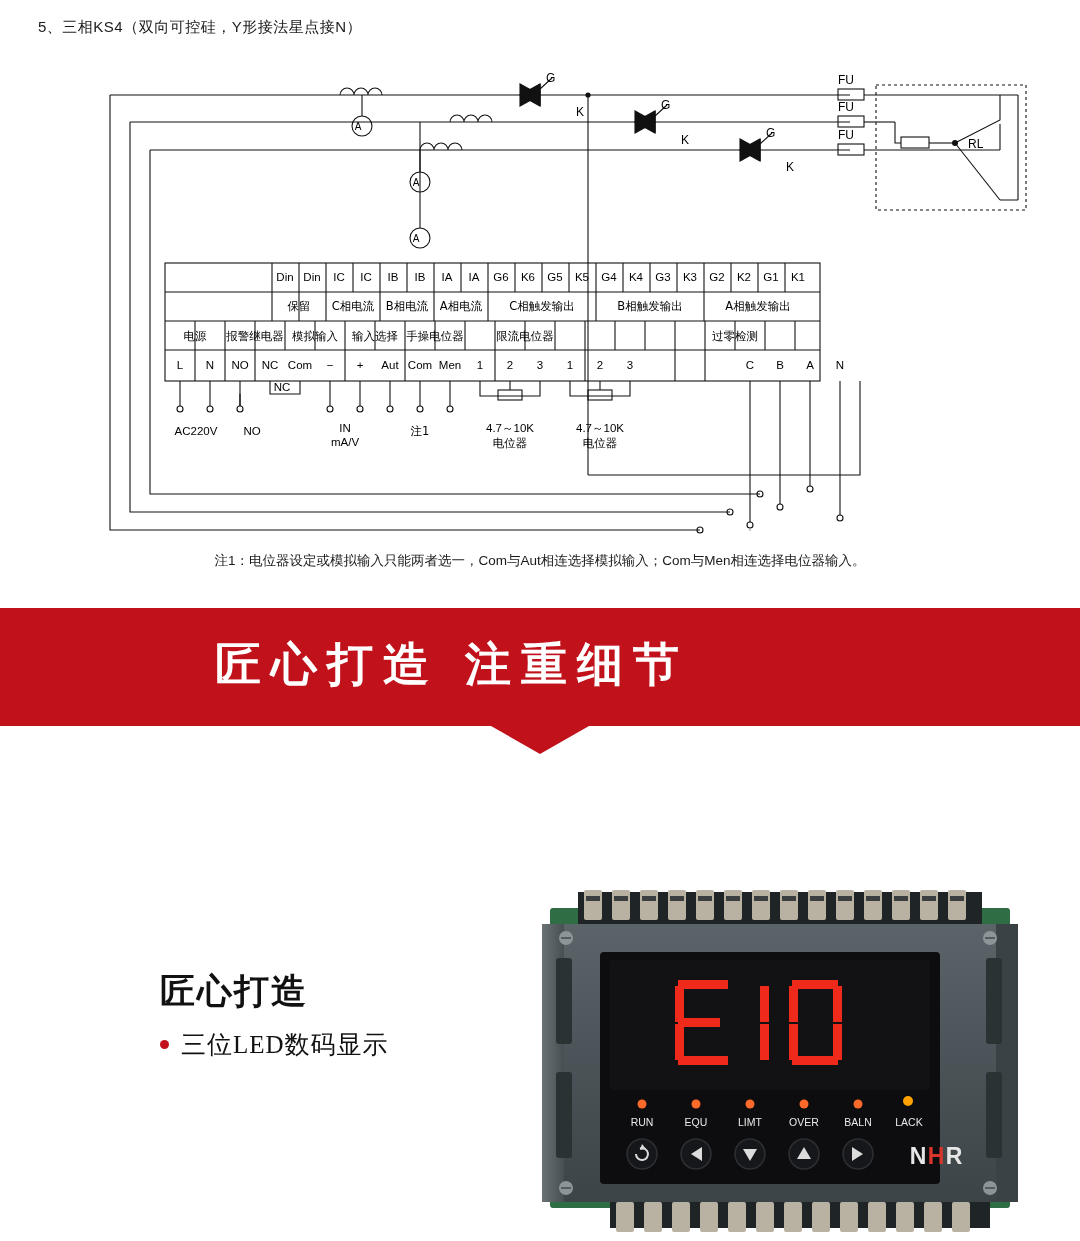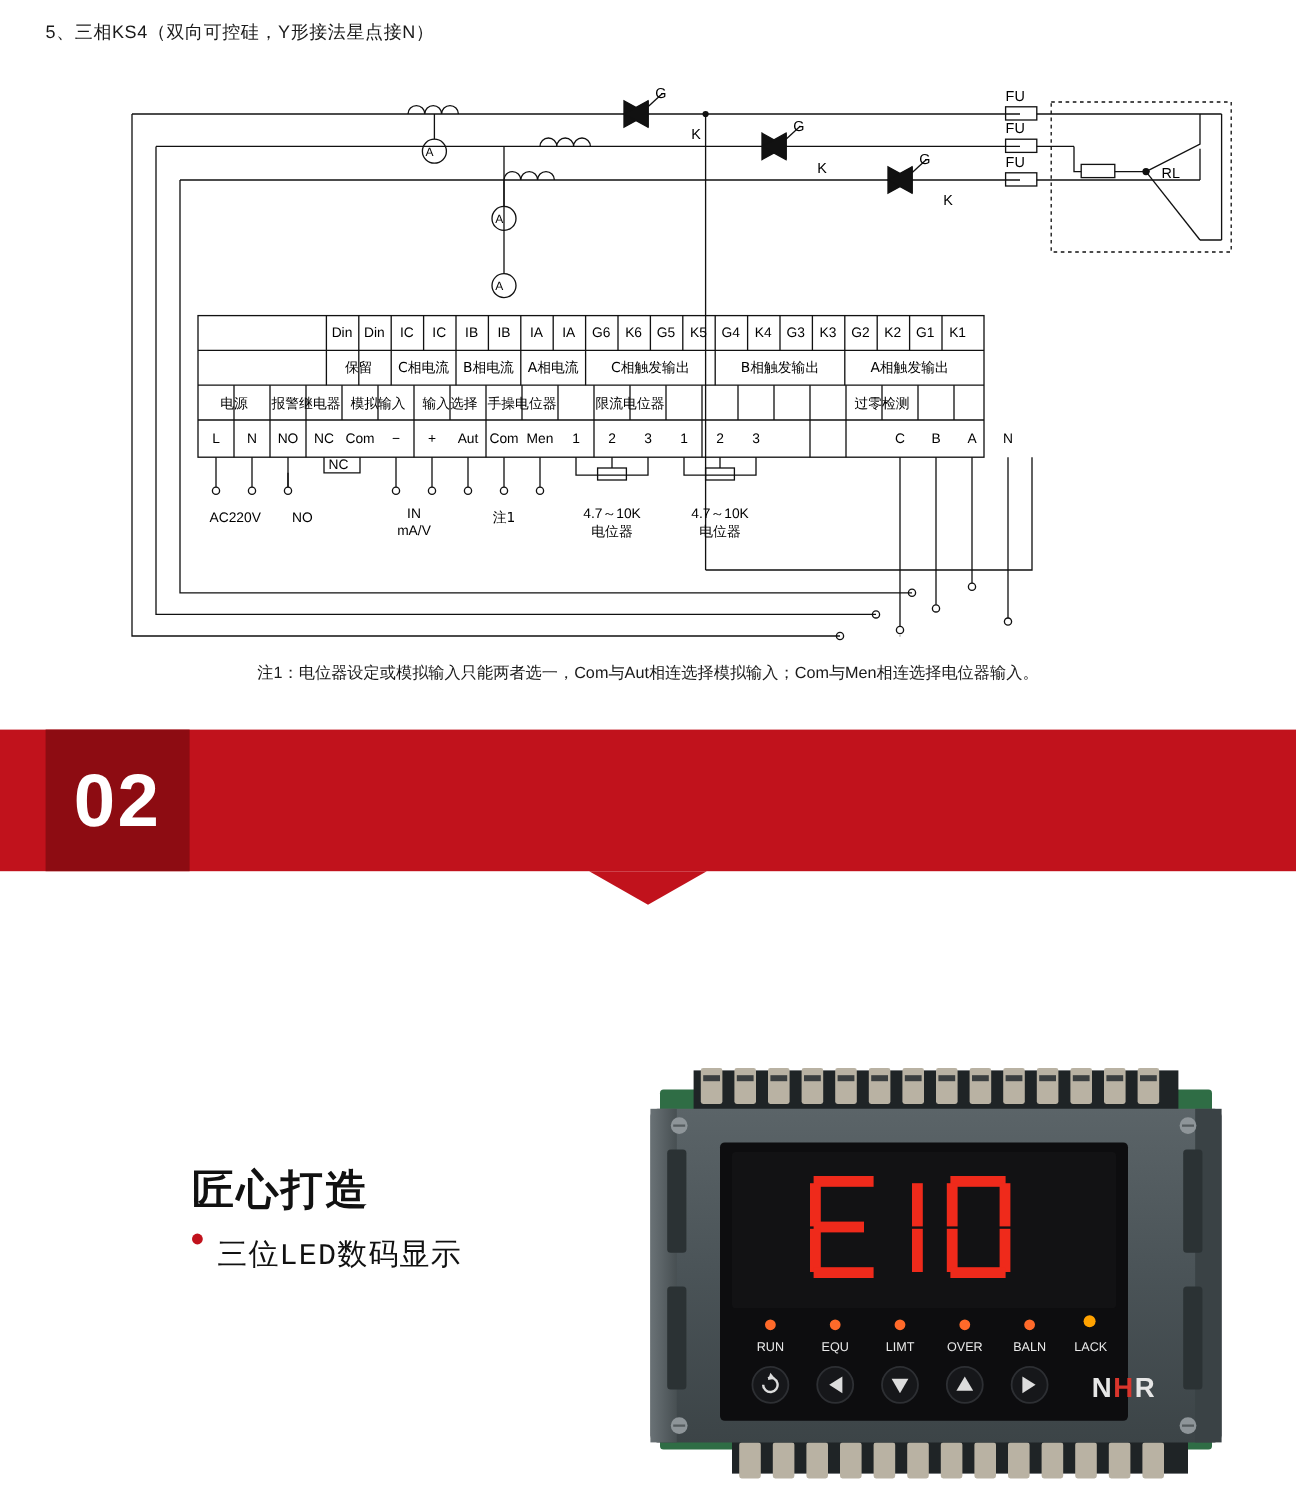--- a/index.html
+++ b/index.html
@@ -47,22 +47,22 @@
   }
 
   
   .feat-title{
     position:absolute;left:160px;top:968px;font-size:35px;font-weight:bold;
     color:#111;letter-spacing:2px;
     font-family:"DejaVu Sans","Liberation Sans",sans-serif;
   }
   .feat-item{
     position:absolute;left:160px;top:1028px;font-size:25px;color:#111;
-    letter-spacing:1px;display:flex;
-    font-family:Liberation Mono, monospace;
+    letter-spacing:1px;display:flex;align-items:center;
+    font-family:Liberation Serif, serif;
   }
   .feat-dot{
     width:9px;height:9px;border-radius:50%;background:#c1121c;
     margin-right:12px;flex:none;
   }
 
   
   .product{position:absolute;left:520px;top:876px;width:520px;height:390px;}
   .product svg{display:block;}
 </style>
@@ -317,23 +317,21 @@
     <text x="510" y="387" font-family="DejaVu Sans, sans-serif">电位器</text>
     <text x="600" y="372">4.7～10K</text>
     <text x="600" y="387" font-family="DejaVu Sans, sans-serif">电位器</text>
   </g>
 </svg>
 </div>
 
 <div class="note">注1：电位器设定或模拟输入只能两者选一，Com与Aut相连选择模拟输入；Com与Men相连选择电位器输入。</div>
 
 <div class="banner">
-  <div class="numbox">
-    <span>02</span>
-  </div>
+  <div class="btitle">匠心打造  注重细节</div>
 </div>
 <div class="banner-notch"></div>
 
 <div class="feat-title">匠心打造</div>
 <div class="feat-item">
   <span class="feat-dot"></span>
   <span>三位LED数码显示</span>
 </div>
 
 <div class="product">

